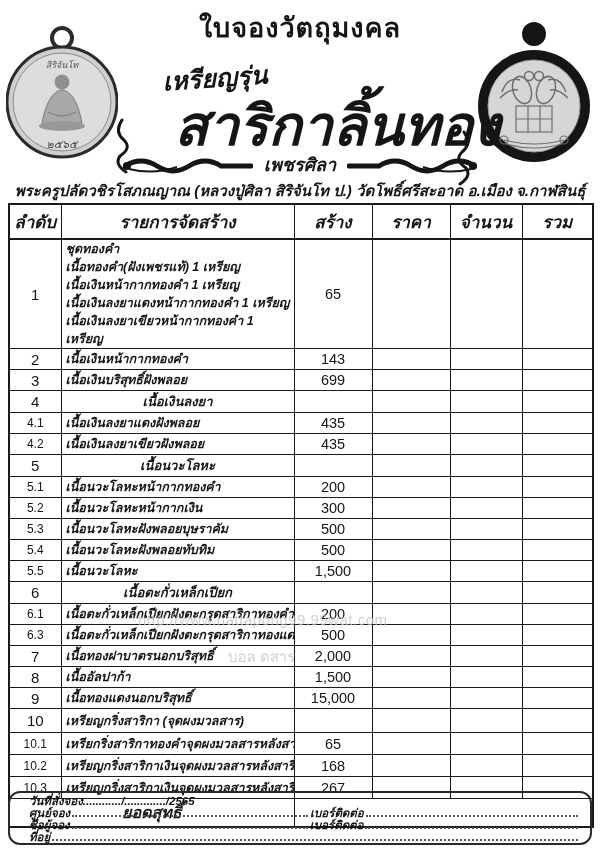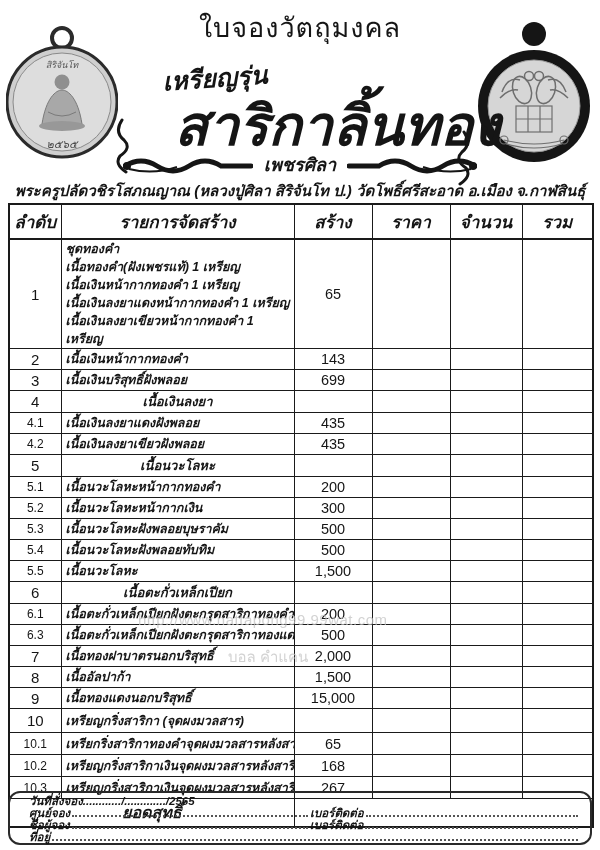--- a/index.html
+++ b/index.html
@@ -1,21 +1,21 @@
 <!DOCTYPE html>
 <html><head>
 <meta charset="utf-8">
 <style>
   html,body{margin:0;padding:0;background:#e8e8e8;}
   .sheet{position:relative;width:600px;height:850px;background:#ffffff;margin:0 auto;
          font-family:"Liberation Sans","DejaVu Sans",sans-serif;color:#151515;overflow:hidden;}
 
   
   .form-title{position:absolute;top:6px;left:0;width:100%;text-align:center;
-              font-size:27px;font-weight:normal;letter-spacing:1px;}
+              font-size:27px;font-weight:bold;letter-spacing:1px;}
   .series-label{position:absolute;top:58px;left:110px;width:210px;text-align:center;
               font-size:25px;font-weight:bold;font-style:italic;transform:rotate(-4deg);}
   .main-title{position:absolute;top:96px;left:100px;width:400px;text-align:right;
               font-size:55px;font-weight:bold;font-style:italic;line-height:1.1;white-space:nowrap;}
   .banner-row{position:absolute;top:150px;left:110px;width:380px;display:flex;
               align-items:center;justify-content:center;gap:11px;}
   .banner-text{font-size:18px;font-weight:bold;font-style:italic;white-space:nowrap;}
   .issuer-line{position:absolute;top:179px;left:0;width:100%;text-align:center;
               font-size:15px;font-weight:bold;font-style:italic;white-space:nowrap;}
   .medal{position:absolute;}
@@ -339,21 +339,21 @@
           <td class="c-total"></td>
         </tr>
         <tr class="total">
           <td class="c-label" colspan="2">ยอดสุทธิ์</td>
           <td class="c-made" colspan="4"></td>
         </tr>
       </tbody>
   </table>
 
   <div class="wm wm-url">http://www.nattapong99.99wat.com</div>
-  <div class="wm wm-name">บอล คำแคน</div>
+  <div class="wm wm-name">บอล ดสาร</div>
 
   <div class="footer-box">
     <div class="f-line">
       <span>วันที่สั่งจอง............/............./2565</span>
     </div>
     <div class="f-line">
       <span>ศูนย์จอง</span>
       <span class="dots"></span>
       <span>เบอร์ติดต่อ</span>
       <span class="dots short"></span>

